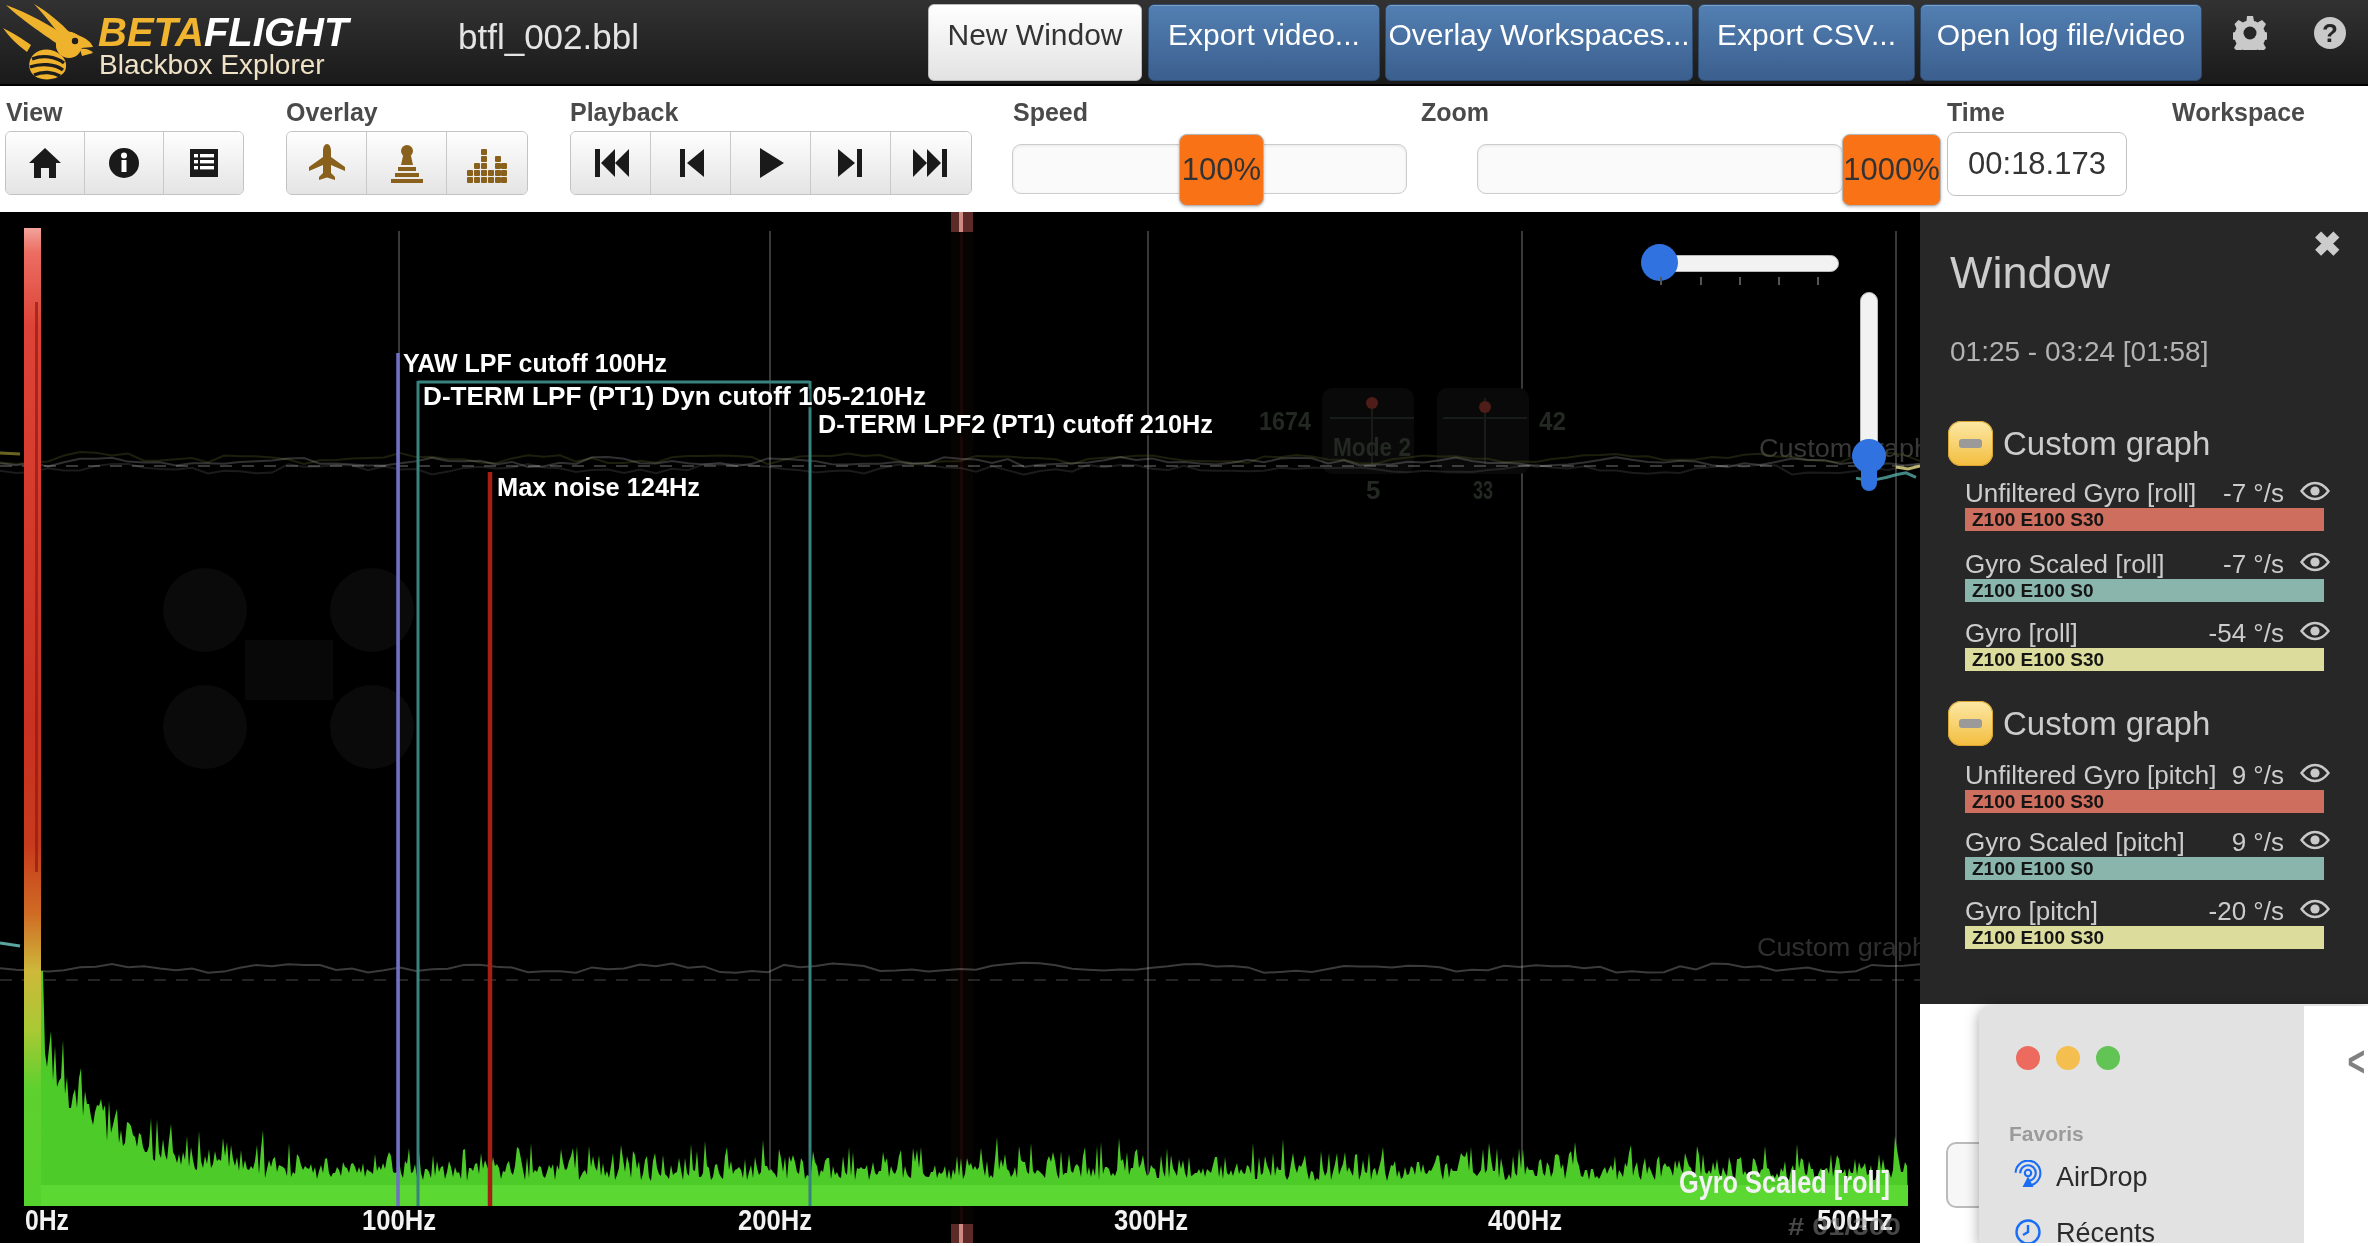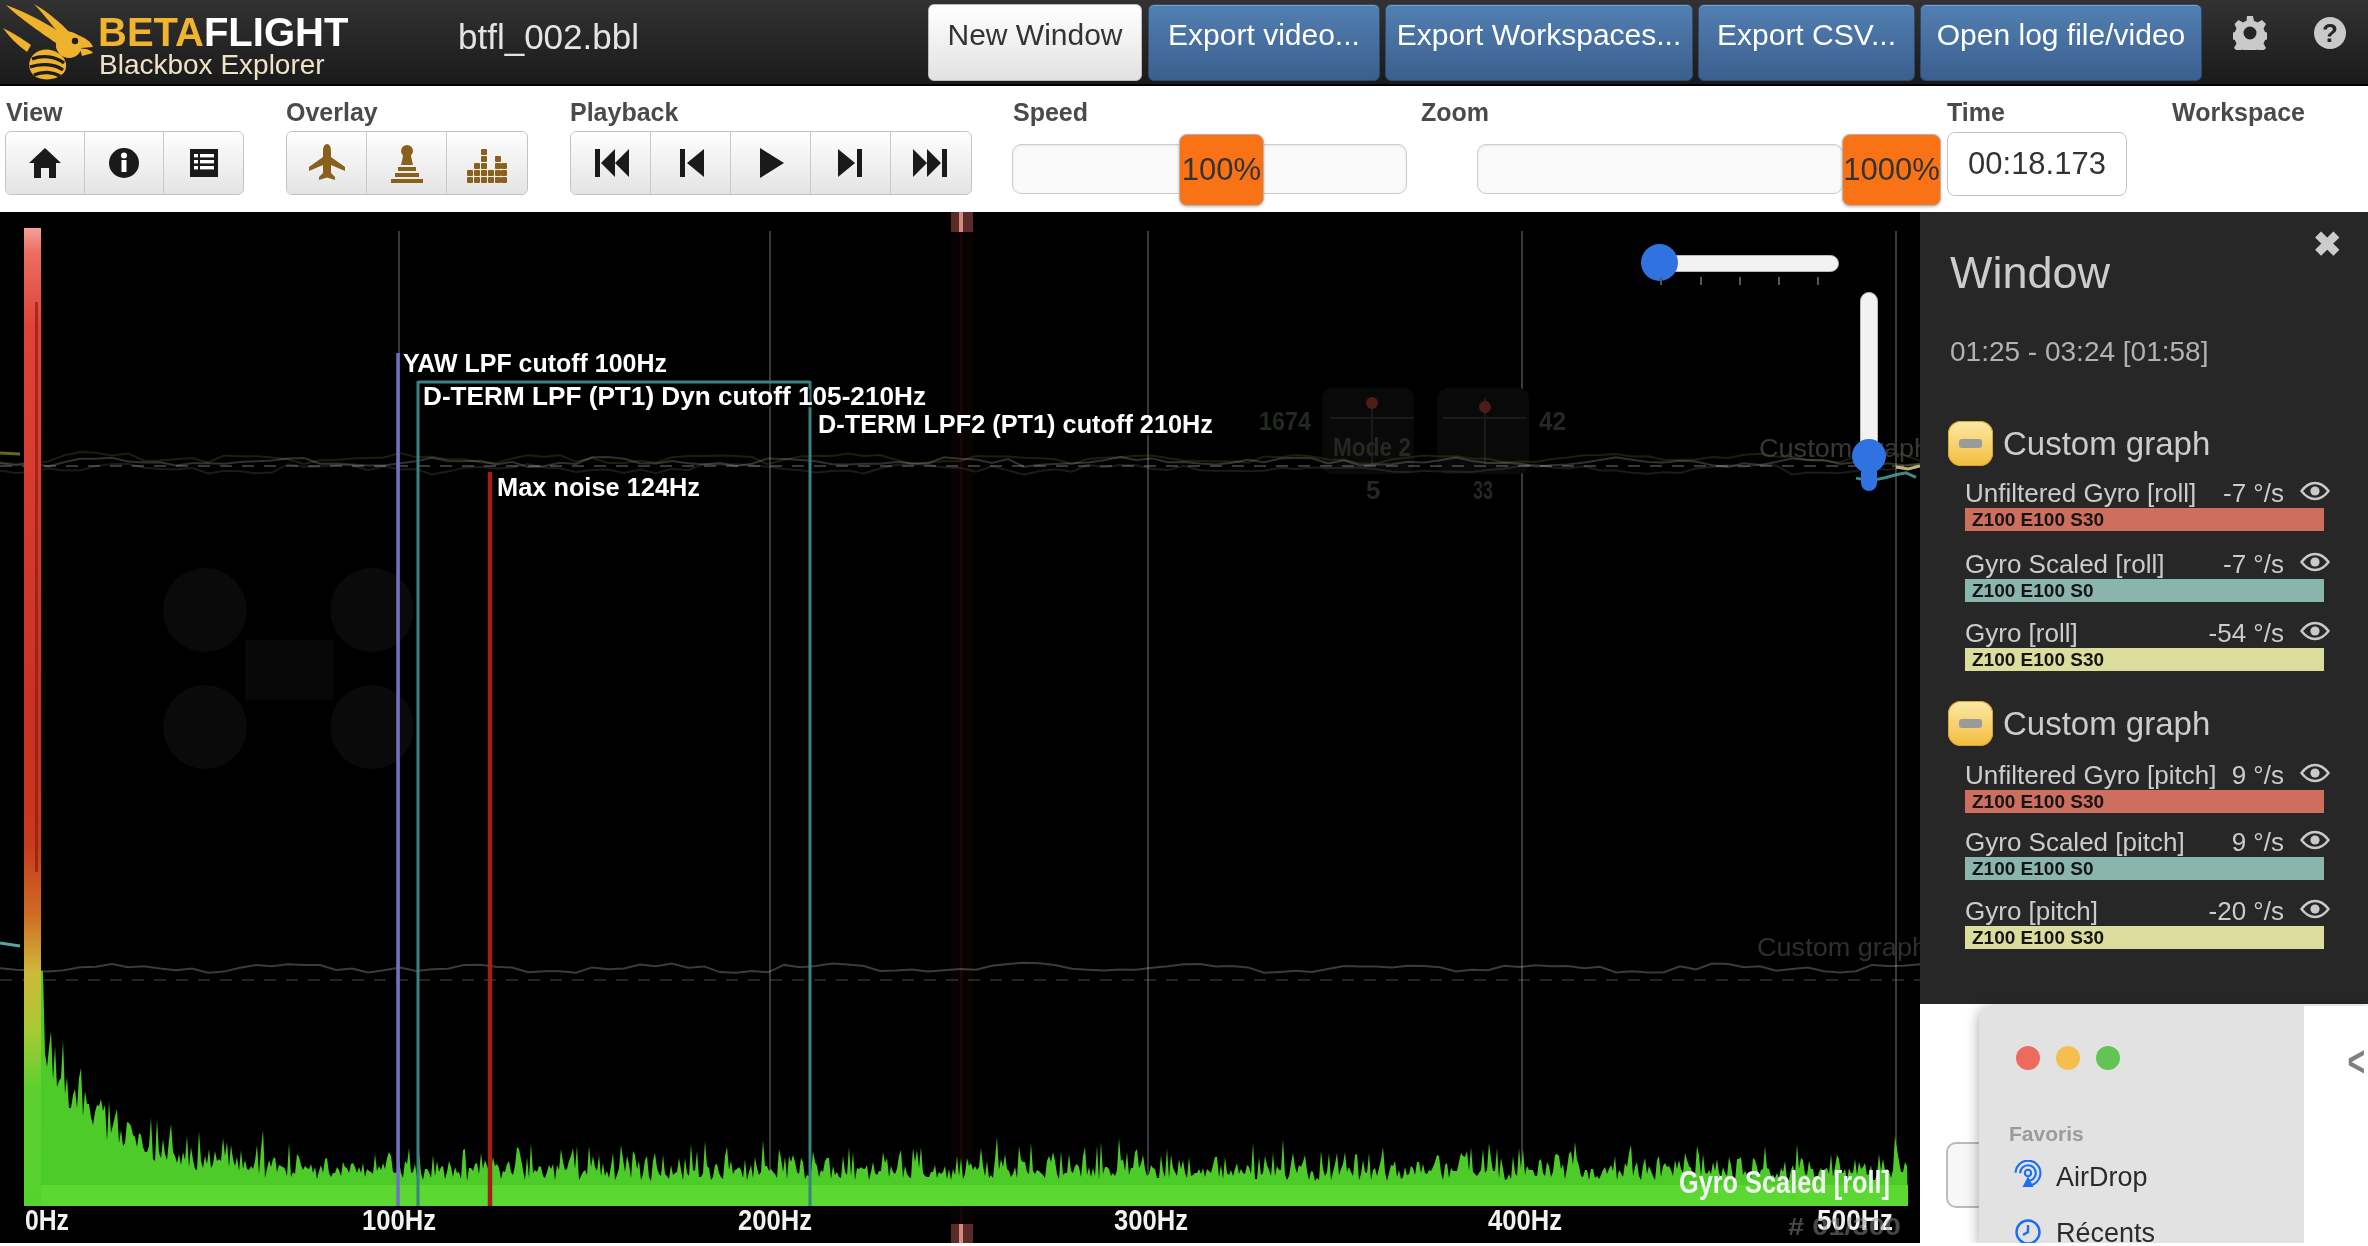--- a/index.html
+++ b/index.html
@@ -1,20 +1,20 @@
 <!DOCTYPE html>
 <html><head><meta charset="utf-8">
 <style>
 *{margin:0;padding:0;box-sizing:border-box}
 html,body{width:2368px;height:1246px;background:#fff;font-family:"Liberation Sans",sans-serif;overflow:hidden}
 #page{position:relative;width:2368px;height:1246px;background:#fff}
 
 #hdr{position:absolute;left:0;top:0;width:2368px;height:86px;background:linear-gradient(#323232,#1a1a1a);border-bottom:2px solid #000}
 #logo{position:absolute;left:2px;top:4px}
-#bf{position:absolute;left:98px;top:10px;font-weight:bold;font-size:40px;letter-spacing:0px;color:#fff}
+#bf{position:absolute;left:98px;top:10px;font-style:italic;font-weight:bold;font-size:40px;letter-spacing:0px;color:#fff}
 #bf .g{color:#f0b42f}
 #bbe{position:absolute;left:99px;top:49px;font-size:28px;color:#efe2c6}
 #fname{position:absolute;left:458px;top:17px;font-size:35px;color:#e4e4e4}
 .hbtn{position:absolute;top:4px;height:77px;border-radius:6px;font-size:30px;line-height:60px;text-align:center}
 .white{background:linear-gradient(#ffffff,#e2e2e2);color:#333;border:1px solid #bbb}
 .blue{background:linear-gradient(#527fb2,#3b5f8e);color:#fff;border:1px solid #2c4a6e;box-shadow:inset 0 1px 0 rgba(255,255,255,.25)}
 
 #tbar{position:absolute;left:0;top:86px;width:2368px;height:126px;background:#fff}
 .tlab{position:absolute;top:12px;font-size:25px;font-weight:bold;color:#4a4a4a}
 .grp{position:absolute;top:45px;height:64px;border:1px solid #c3c3c3;border-radius:6px;overflow:hidden;display:flex;background:#eee}
@@ -75,21 +75,21 @@
 <path d="M28 63 C39 59 53 60 61 66"></path>
 <path d="M32 71 C41 67 51 68 58 72"></path>
 </g>
 <circle cx="73" cy="37" r="3.2" fill="#1d1d1d"></circle>
 </svg>
 <div id="bf"><span class="g">BETA</span>FLIGHT</div>
 <div id="bbe">Blackbox Explorer</div>
 <div id="fname">btfl_002.bbl</div>
 <div class="hbtn white" style="left:928px;width:214px">New Window</div>
 <div class="hbtn blue" style="left:1148px;width:232px">Export video...</div>
-<div class="hbtn blue" style="left:1385px;width:308px">Export Workspaces...</div>
+<div class="hbtn blue" style="left:1385px;width:308px">Overlay Workspaces...</div>
 <div class="hbtn blue" style="left:1920px;width:282px">Open log file/video</div>
 <div class="hbtn blue" style="left:1698px;width:217px">Export CSV...</div>
 <svg style="position:absolute;left:2233px;top:16px" width="34" height="34" viewBox="0 0 34 34">
         <path fill="#c9c9c9" d="M14 0 h6 l1 5 a12 12 0 0 1 3.5 1.5 l4.5-2.5 4 4 -2.5 4.5 a12 12 0 0 1 1.5 3.5 l5 1 v6 l-5 1 a12 12 0 0 1 -1.5 3.5 l2.5 4.5 -4 4 -4.5-2.5 a12 12 0 0 1 -3.5 1.5 l-1 5 h-6 l-1-5 a12 12 0 0 1 -3.5-1.5 l-4.5 2.5 -4-4 2.5-4.5 a12 12 0 0 1 -1.5-3.5 l-5-1 v-6 l5-1 a12 12 0 0 1 1.5-3.5 L1.5 8 l4-4 4.5 2.5 A12 12 0 0 1 13.5 5 Z"></path>
         <circle cx="17" cy="17" r="6.5" fill="#262626"></circle>
       </svg>
 <div style="position:absolute;left:2314px;top:17px;width:32px;height:32px;border-radius:50%;background:#c9c9c9;color:#262626;font-size:26px;font-weight:bold;text-align:center;line-height:32px">?</div>
 </div>
     <div id="tbar">
 <div class="tlab" style="left:6px">View</div>

